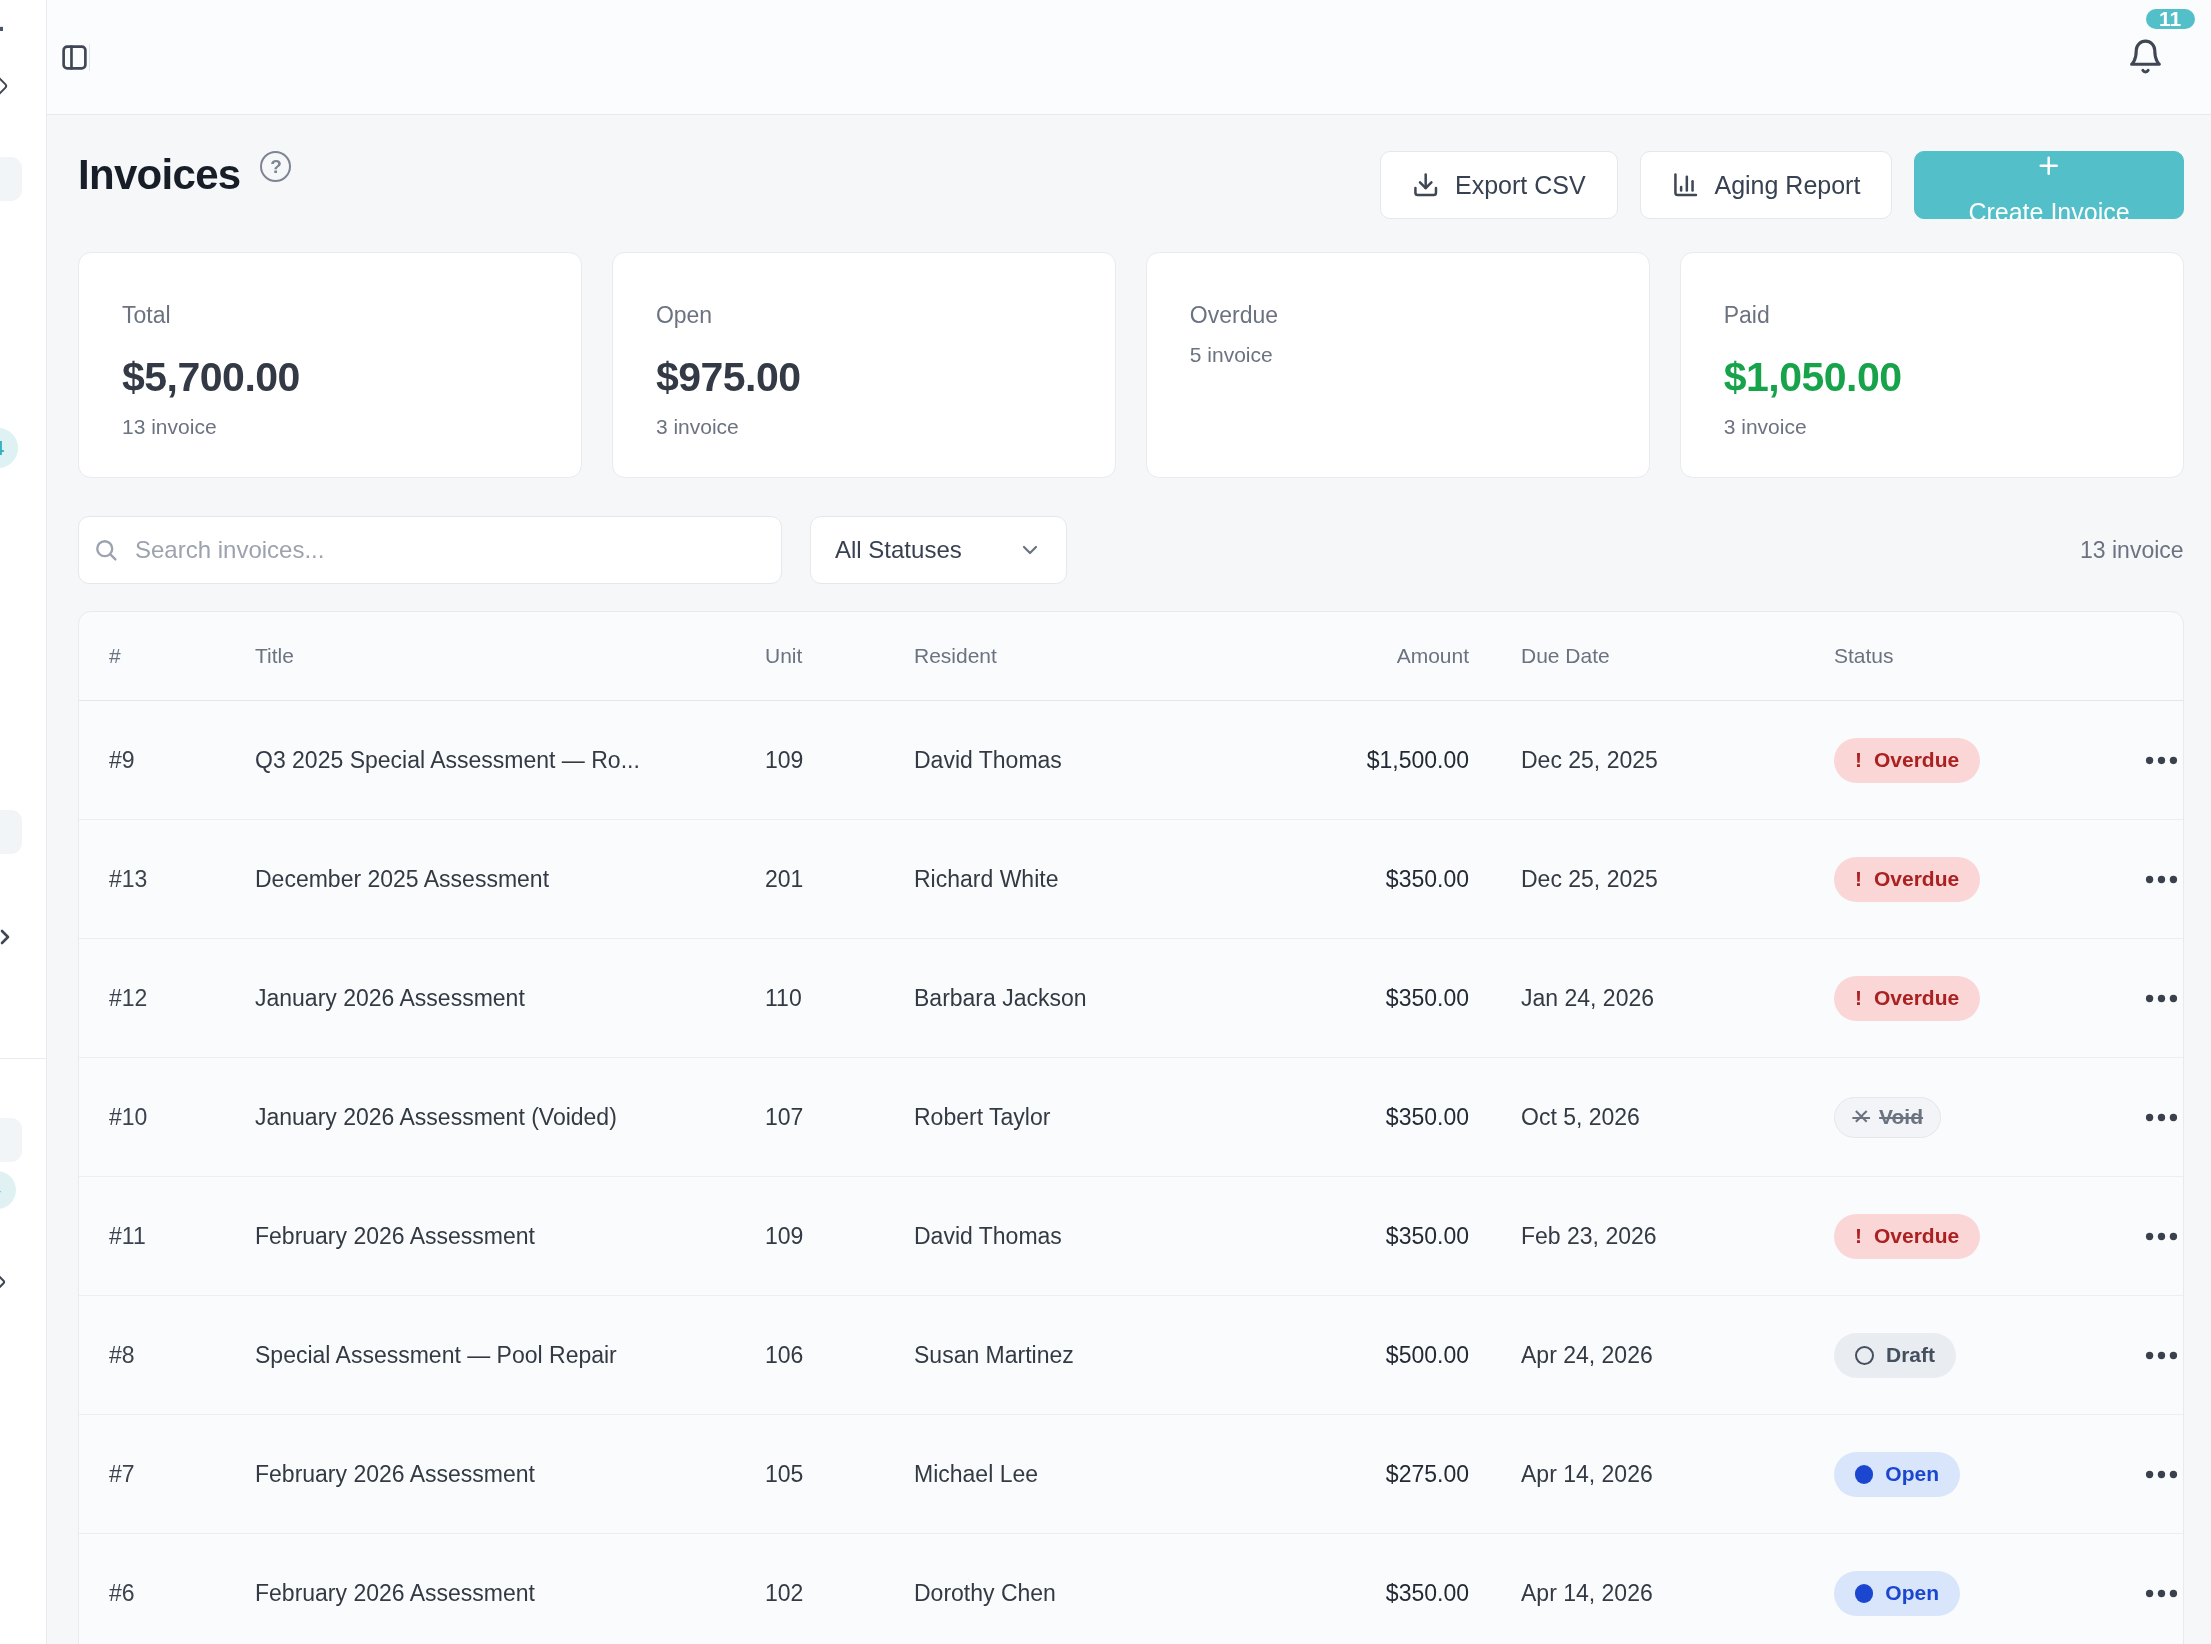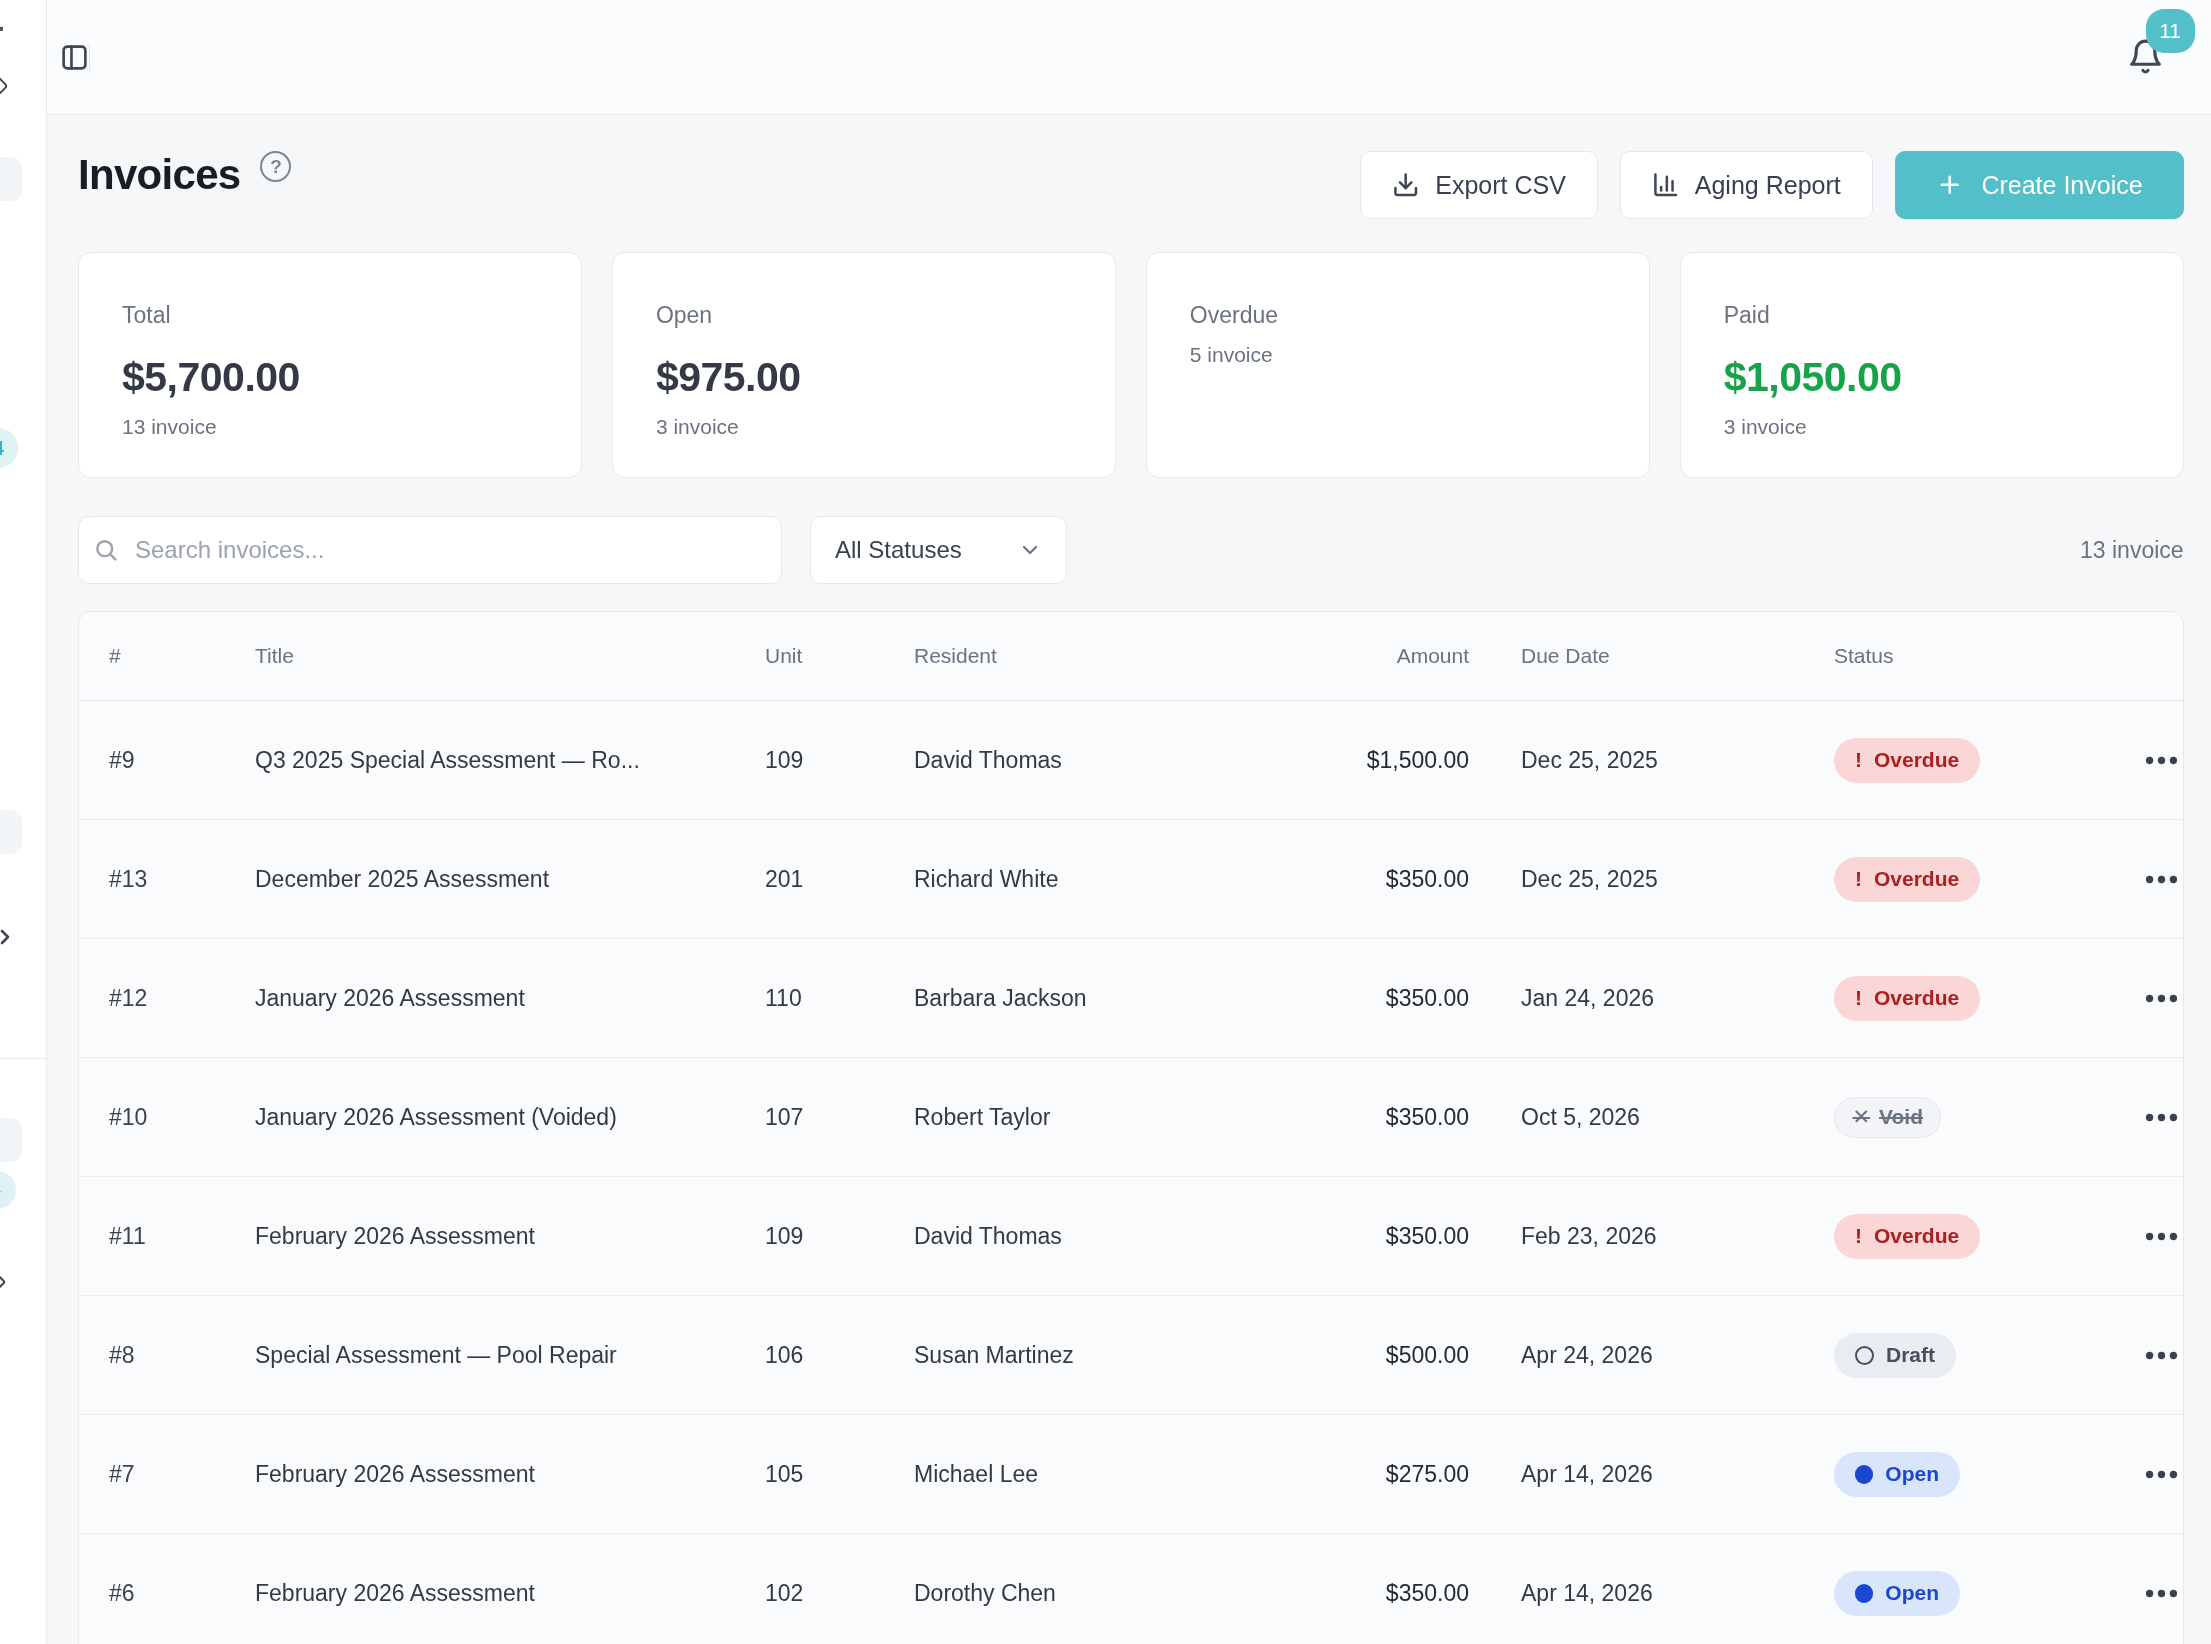--- a/index.html
+++ b/index.html
@@ -29,30 +29,30 @@
   .strip-badge4{position:absolute;left:-22px;top:428px;width:40px;height:40px;border-radius:50%;background:#def1f3;color:#35b2bf;font-size:21px;font-weight:700;display:flex;align-items:center;justify-content:center;}
   .strip-chev{position:absolute;left:-7.3px;top:925px;color:#3f4754;}
   .strip-div{position:absolute;left:0;right:0;top:1058px;height:0.9px;background:var(--border);}
   .strip-tealdot{position:absolute;left:-22px;top:1171px;width:38px;height:38px;border-radius:50%;background:#dff1f3;color:#35b2bf;font-size:16.4px;display:flex;align-items:center;justify-content:center;}
   .strip-diamond2{position:absolute;left:-18.3px;top:1272px;width:20px;height:20px;border:2.7px solid #3f4754;transform:rotate(45deg);border-radius:2.7px;}
   
   .topbar{position:absolute;left:47px;top:0;right:0;height:115px;background:var(--topbar-bg);border-bottom:0.9px solid var(--border);z-index:5;}
   .panel-toggle{position:absolute;left:9.1px;top:40px;width:37px;height:37px;border:none;background:transparent;cursor:pointer;color:#3f4754;}
   .topbar-divider{position:absolute;left:42px;top:44px;width:0.9px;height:27.4px;background:#e3e5ea;}
   .bell-wrap{position:absolute;right:46px;top:38px;width:40px;height:40px;background:transparent;border:none;cursor:pointer;color:#3f4754;}
-  .notif-badge{position:absolute;right:16.4px;top:9.1px;min-width:49px;height:44px;border-radius:18.3px;background:var(--accent);color:#fff;font-size:21px;font-weight:400;display:flex;align-items:center;justify-content:center;z-index:7;}
+  .notif-badge{position:absolute;right:16.4px;top:9.1px;min-width:49px;height:20px;border-radius:18.3px;background:var(--accent);color:#fff;font-size:21px;font-weight:700;display:flex;align-items:center;justify-content:center;z-index:7;}
   
   .content{position:absolute;left:47px;top:116px;right:0;bottom:0;padding:0 27.4px 0 31px;}
   .page-head{margin-top:35px;height:68px;display:flex;align-items:flex-start;}
   .page-title{font-size:42px;font-weight:700;color:#171e28;letter-spacing:-0.7px;}
   .help-icon{width:31px;height:31px;border:2.3px solid #7d8592;border-radius:50%;color:#7d8592;font-size:19px;font-weight:700;display:flex;align-items:center;justify-content:center;margin-left:20px;}
   .head-actions{margin-left:auto;display:flex;gap:22px;}
   .btn{height:68px;border-radius:10px;background:#fff;border:0.9px solid #e4e7eb;color:#374151;font-size:25px;font-weight:500;font-family:inherit;display:flex;align-items:center;gap:15.5px;padding:0 31px;cursor:pointer;}
   .btn .bicon{display:flex;color:#3f4754;}
-  .btn-primary{background:var(--accent);border:0.9px solid var(--accent);color:#fff;padding:0 40px;gap:18.3px;}
+  .btn-primary{background:var(--accent);border:0.9px solid var(--accent);color:#fff;padding:0 53px;gap:18.3px;flex-direction:column;}
   .btn-primary .bicon{color:#fff;}
   
   .cards{margin-top:33px;display:grid;grid-template-columns:repeat(4,1fr);gap:30px;}
   .card{background:#fff;border:0.9px solid var(--border);border-radius:12.8px;height:226px;padding:49px 43px 0;}
   .card-label{font-size:23px;color:var(--text-gray);}
   .card-value{font-size:41px;font-weight:700;color:#333a45;margin-top:25px;letter-spacing:-0.5px;}
   .card-count{font-size:21px;color:var(--text-gray);margin-top:13.7px;}
   
   .filters{margin-top:38px;height:68px;display:flex;align-items:center;}
   .search-box{width:704px;height:68px;background:#fff;border:0.9px solid #e6e8ec;border-radius:11px;display:flex;align-items:center;padding:0 14px;gap:16.4px;color:var(--text-light);}

